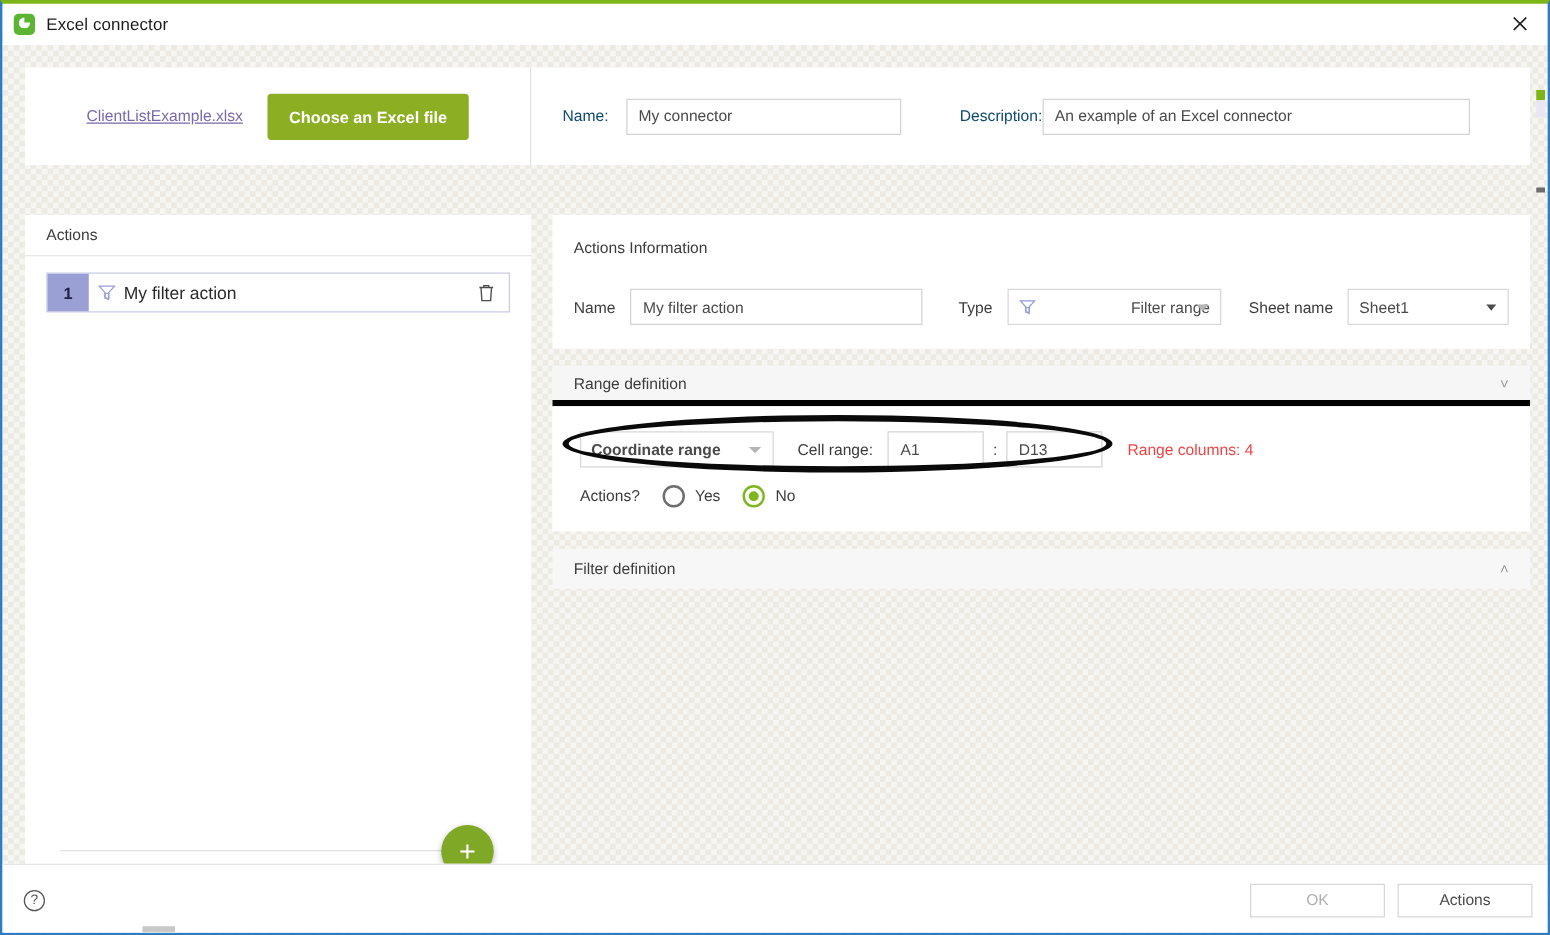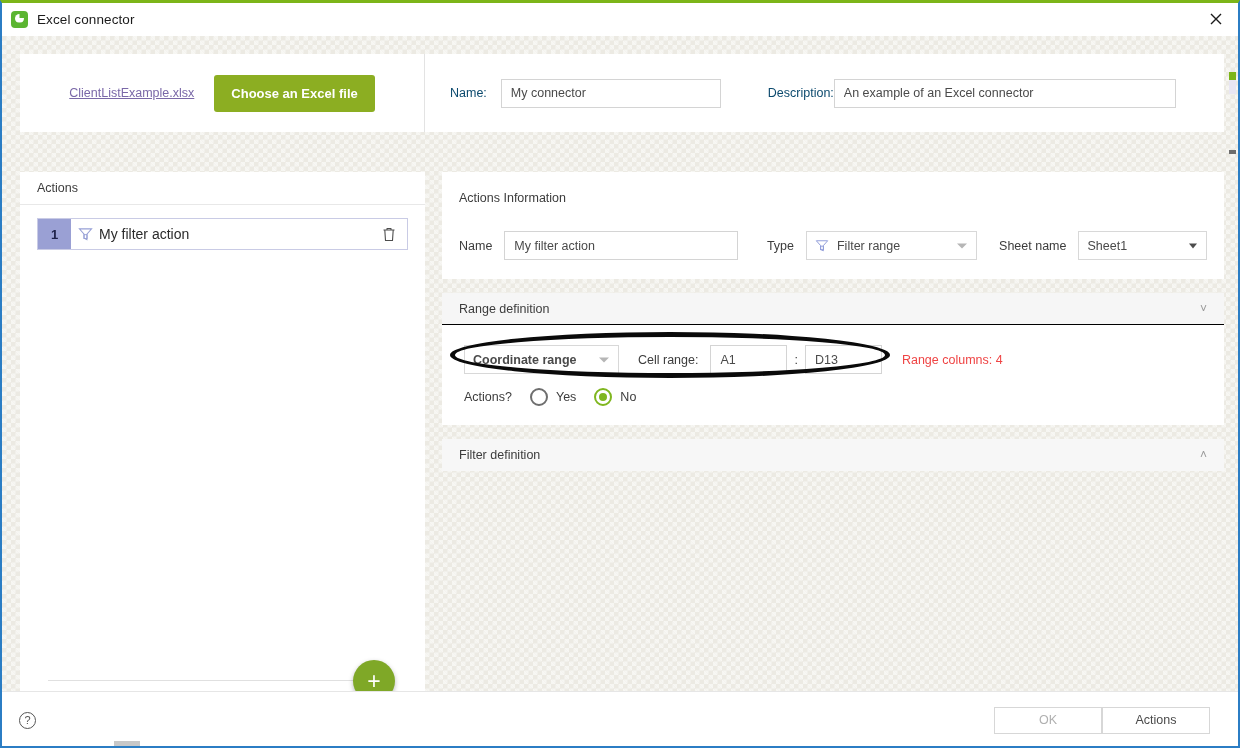--- a/index.html
+++ b/index.html
@@ -236,20 +236,21 @@
     border: 1px solid #d8d8d8;
     background: #ffffff;
     display: flex;
     align-items: center;
     font-size: 12.5px;
     color: #4a4a4a;
     padding: 0 8px;
     cursor: pointer;
     position: relative;
     user-select: none;
+    justify-content: space-between;
   }
   .selectbox .caret-grey {
     position: absolute; right: 9px; top: 50%;
     transform: translateY(-50%);
     width: 0; height: 0;
     border-left: 5px solid transparent;
     border-right: 5px solid transparent;
     border-top: 5px solid #b6b6b6;
   }
   .selectbox .caret-dark {
@@ -263,21 +264,21 @@
   #type-label { margin-left: 29px; }
   #type-select { width: 180px; margin-left: 12px; gap: 8px; }
   #sheet-label { margin-left: 22px; }
   #sheet-select { width: 135px; margin-left: 12px; }
 
   
   #range-panel { margin-top: 14px; }
   .section-head {
     height: 32px;
     background: #f6f6f6;
-    border-bottom: 1px solid #000000;
+    border-bottom: 5px solid #000000;
     display: flex;
     align-items: center;
     padding: 0 17px;
     justify-content: space-between;
     cursor: pointer;
   }
   .section-head .chev { color: #9a9a9a; font-size: 12px; }
   #range-body { height: 100px; position: relative; background: #ffffff; }
 
   #range-row {
@@ -349,22 +350,23 @@
     width: 17px; height: 17px;
     border-radius: 50%;
     border: 1px solid #555;
     color: #555;
     font-size: 11px;
     display: flex; align-items: center; justify-content: center;
     cursor: pointer;
   }
   #footer-btns {
     margin-left: auto;
-    margin-right: 28px;
-    display: flex;
+    margin-right: 12px;
+    display: flex;
+    gap: 10px;
     align-items: center;
   }
   .footer-btn {
     width: 108px; height: 27px;
     border: 1px solid #d7d7d7;
     background: #ffffff;
     font-size: 12.5px;
     font-family: "Liberation Sans", sans-serif;
     cursor: pointer;
   }

